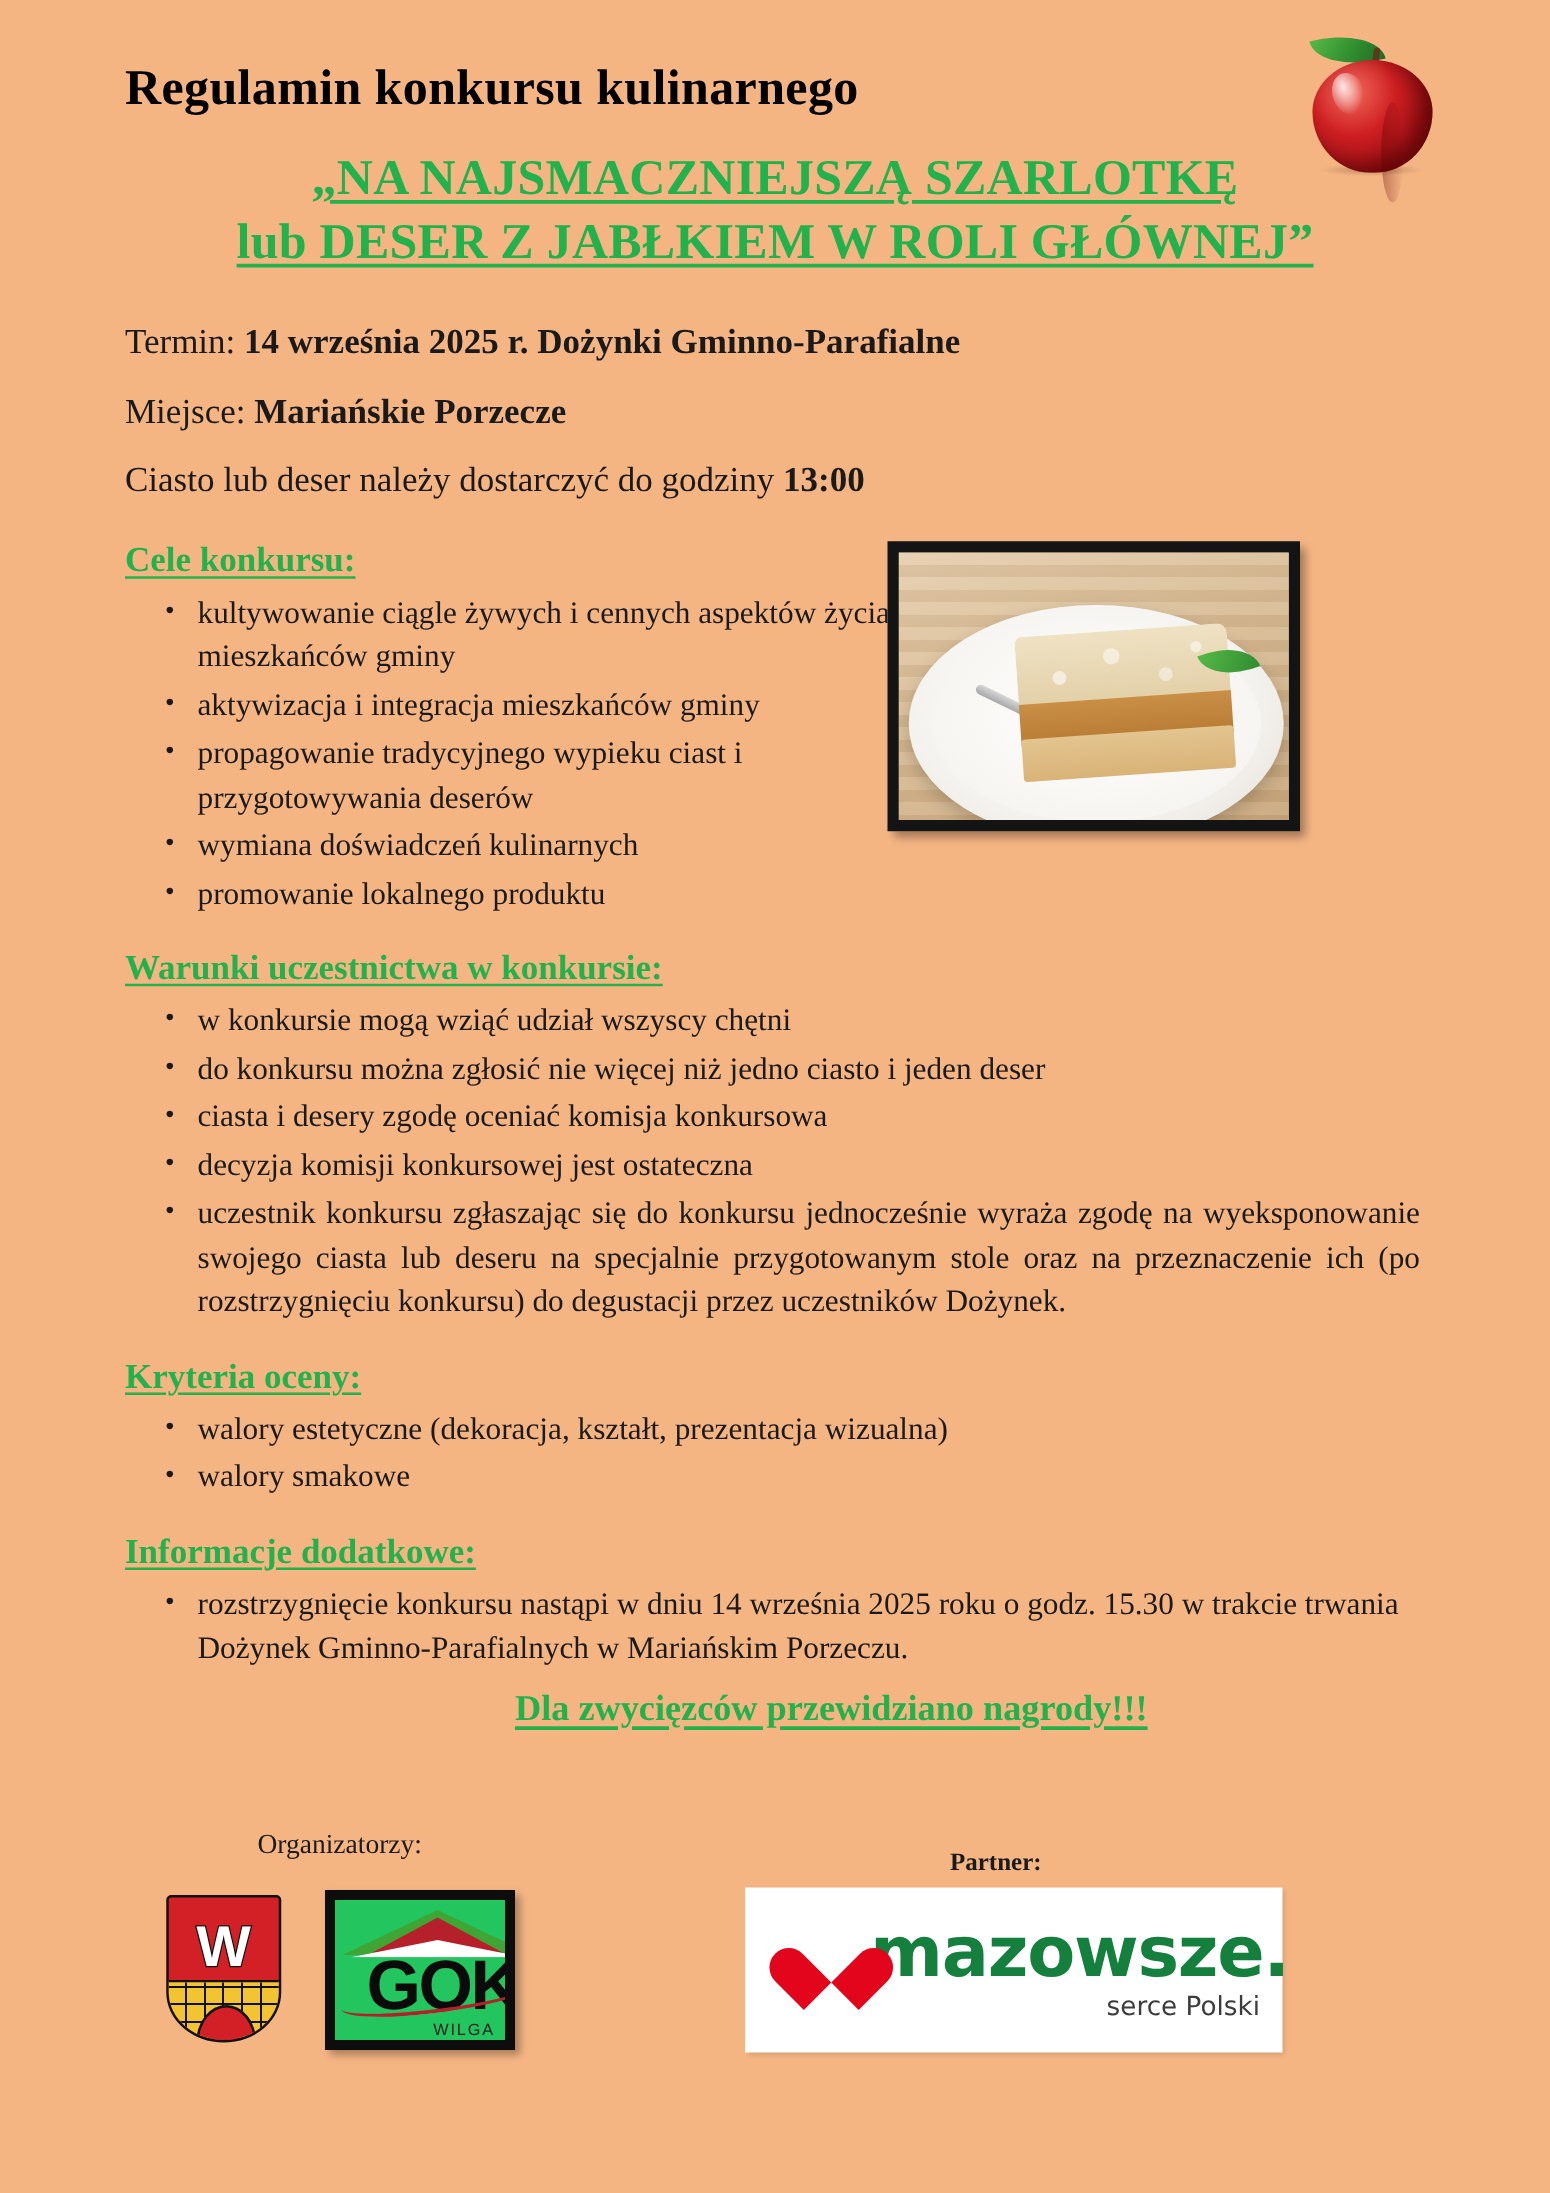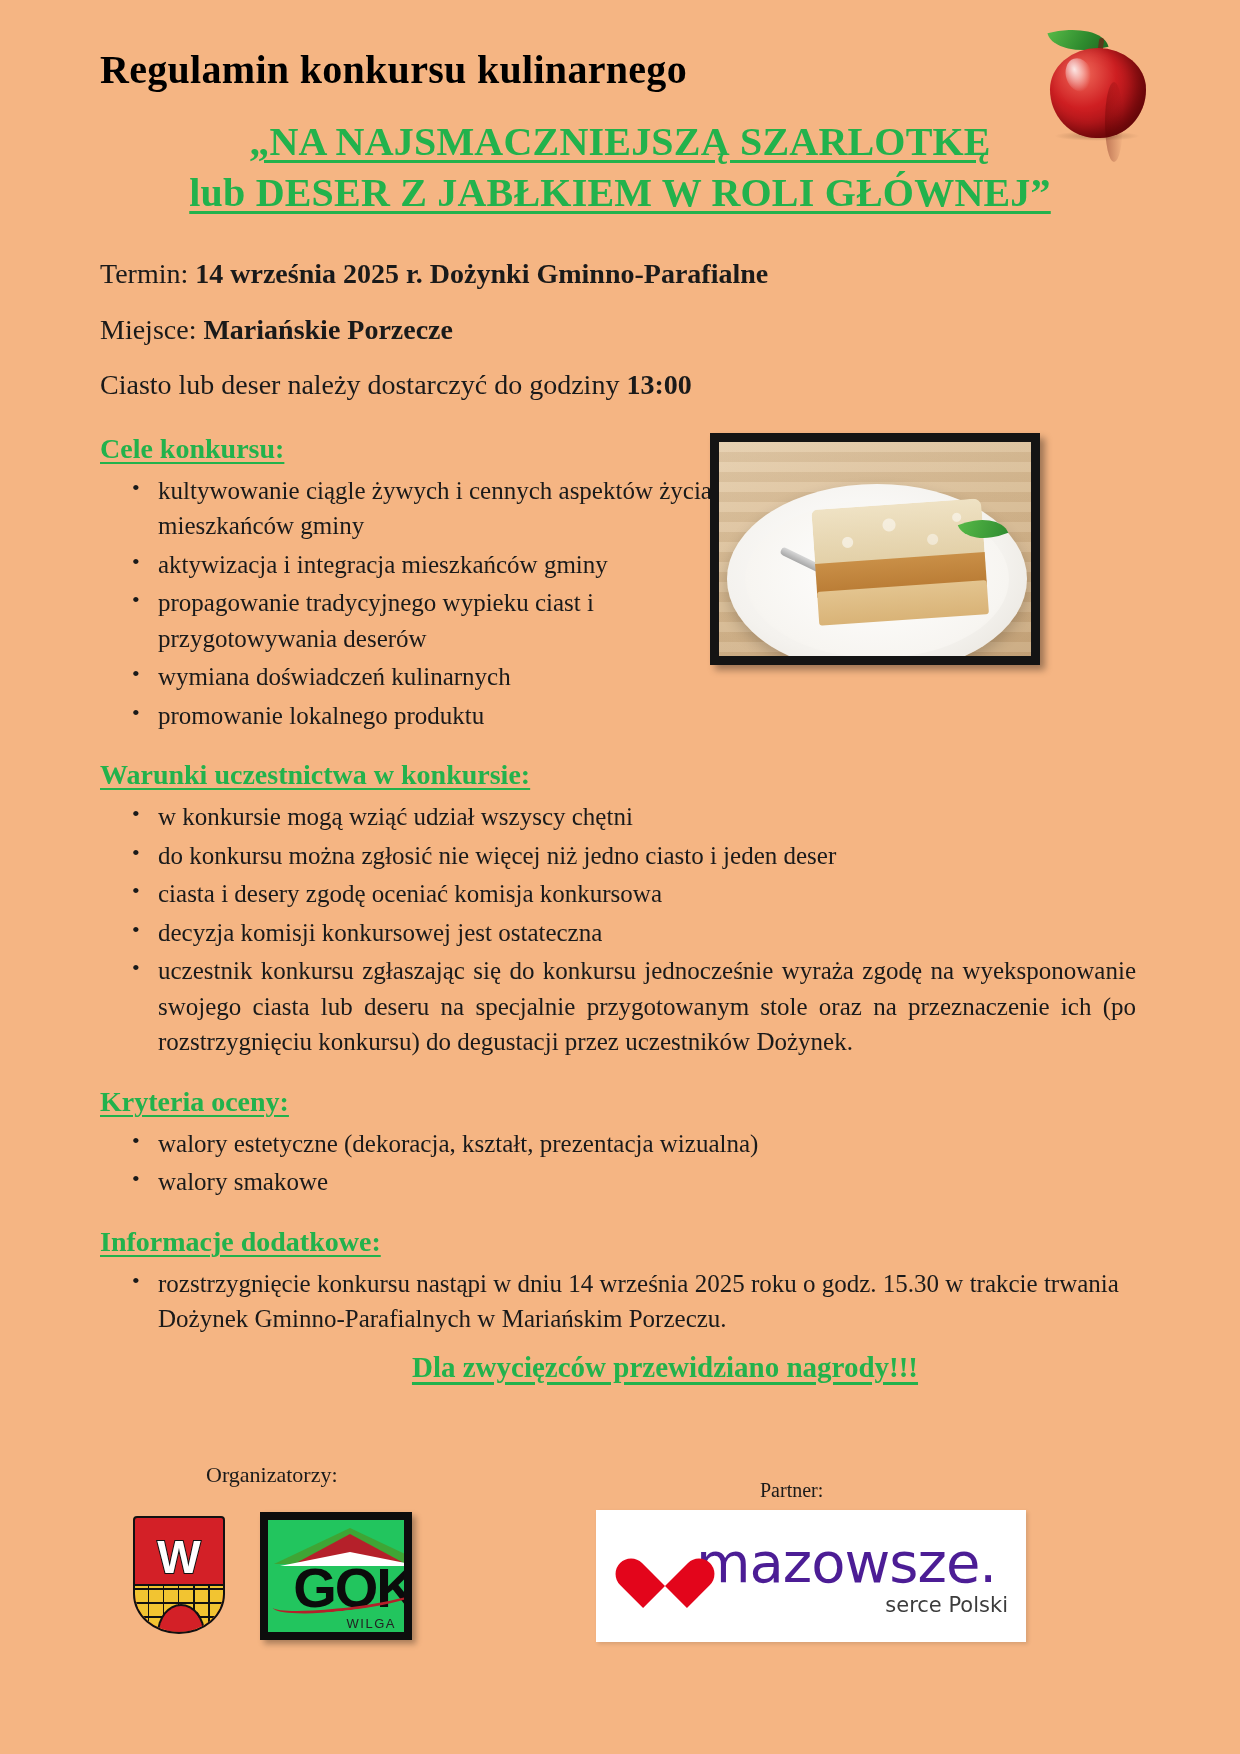--- a/index.html
+++ b/index.html
@@ -193,20 +193,21 @@
 
   
   .footer { position: absolute; left: 0; right: 0; bottom: 0; height: 330px; }
   .org-label {
     position:absolute; left: 206px; top: 38px;
     font-size: 22px;
   }
   .partner-label {
     position:absolute; left: 760px; top: 55px;
     font-size: 20px;
+    font-weight: bold;
   }
   .logo-row { position:absolute; left: 0; right: 0; top: 92px; height: 150px; }
 
   
   .coa {
     position:absolute; left: 133px; top: 0;
     width: 92px; height: 118px;
   }
   .coa .shield {
     position:absolute; inset:0;
@@ -292,23 +293,23 @@
   
   .mazowsze {
     position:absolute; left: 596px; top: -6px;
     width: 430px; height: 132px;
     background: #fff;
     display: flex; flex-direction: column;
     justify-content: center;
     box-shadow: 2px 2px 4px rgba(0,0,0,.12);
   }
   .mazowsze .word {
-    color: #4c1d95;
+    color: #15803d;
     font-family: "DejaVu Sans", sans-serif;
-    font-weight: normal;
+    font-weight: bold;
     font-size: 56px;
     line-height: 1;
     padding-left: 100px;
     letter-spacing: -1px;
   }
   .mazowsze .heart {
     position:absolute; left: 38px; top: 24px;
     width: 62px; height: 58px;
   }
   .mazowsze .heart::before,

